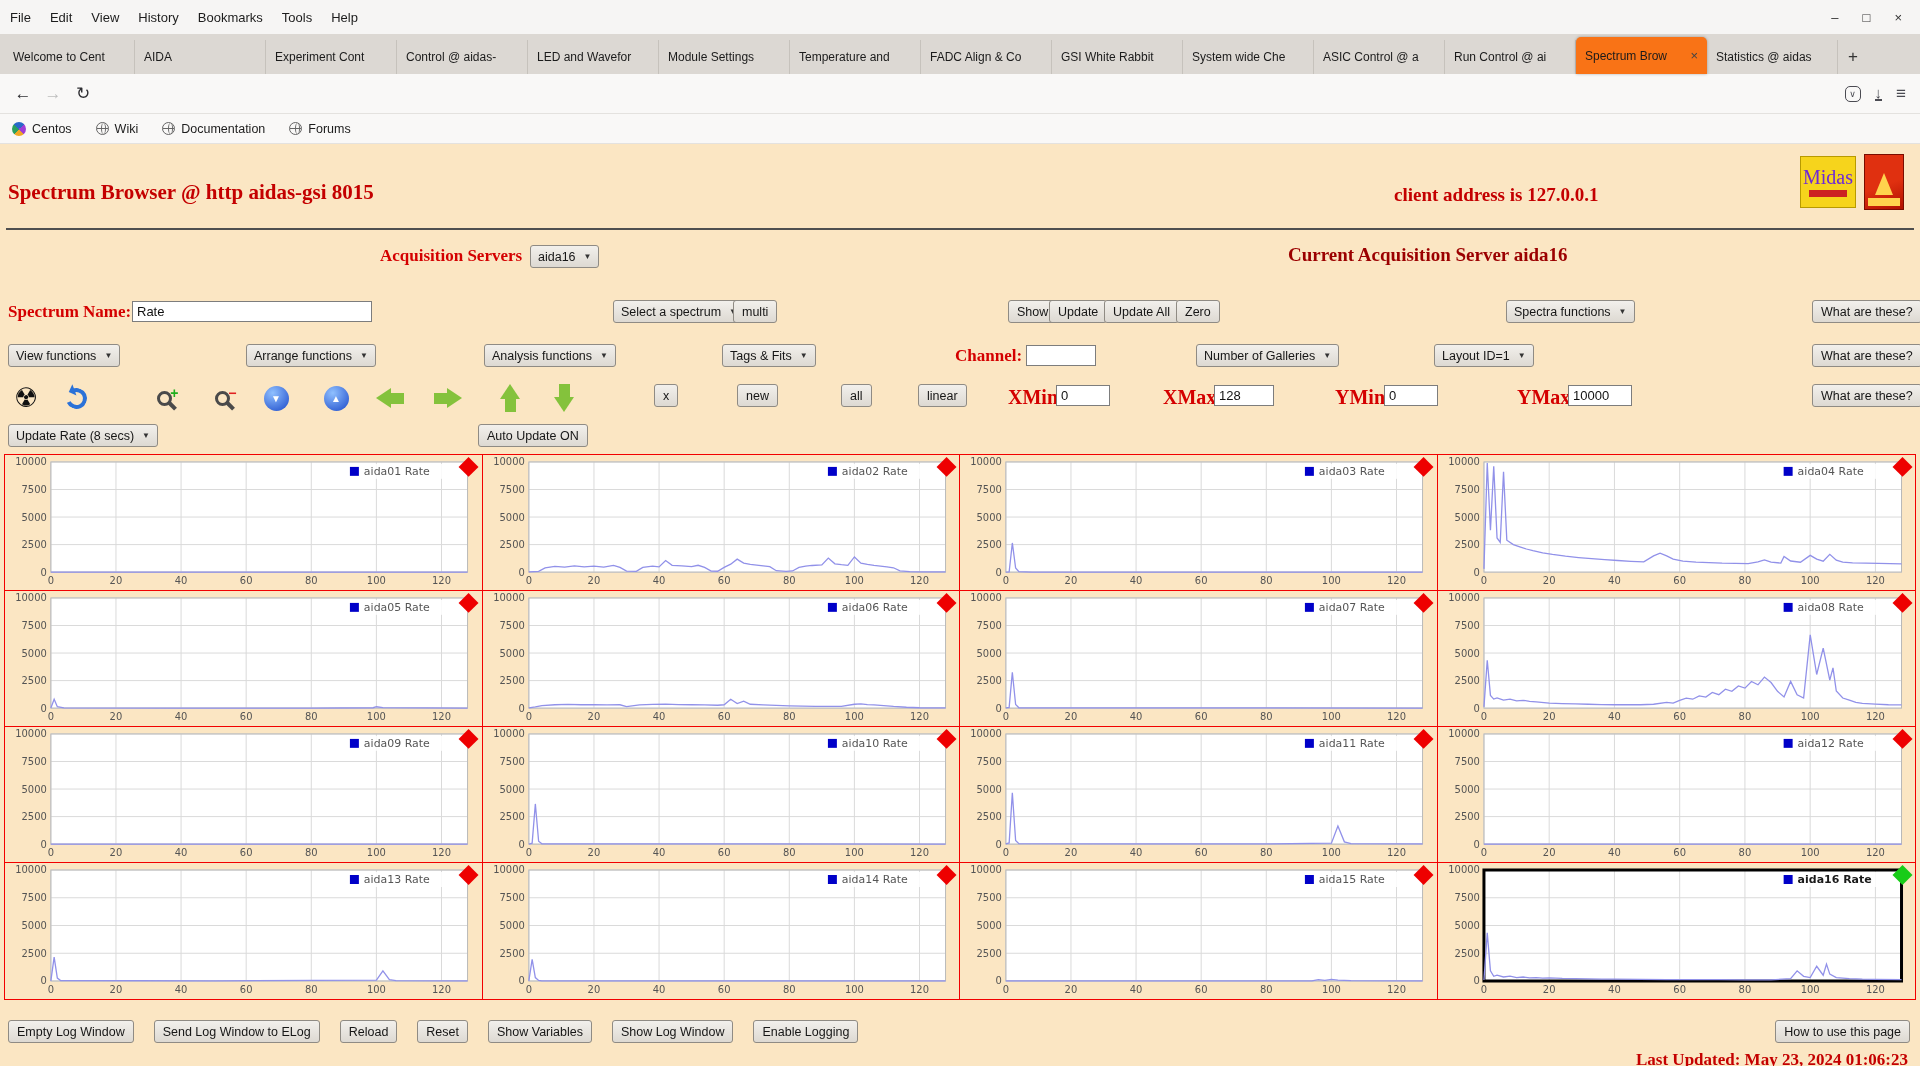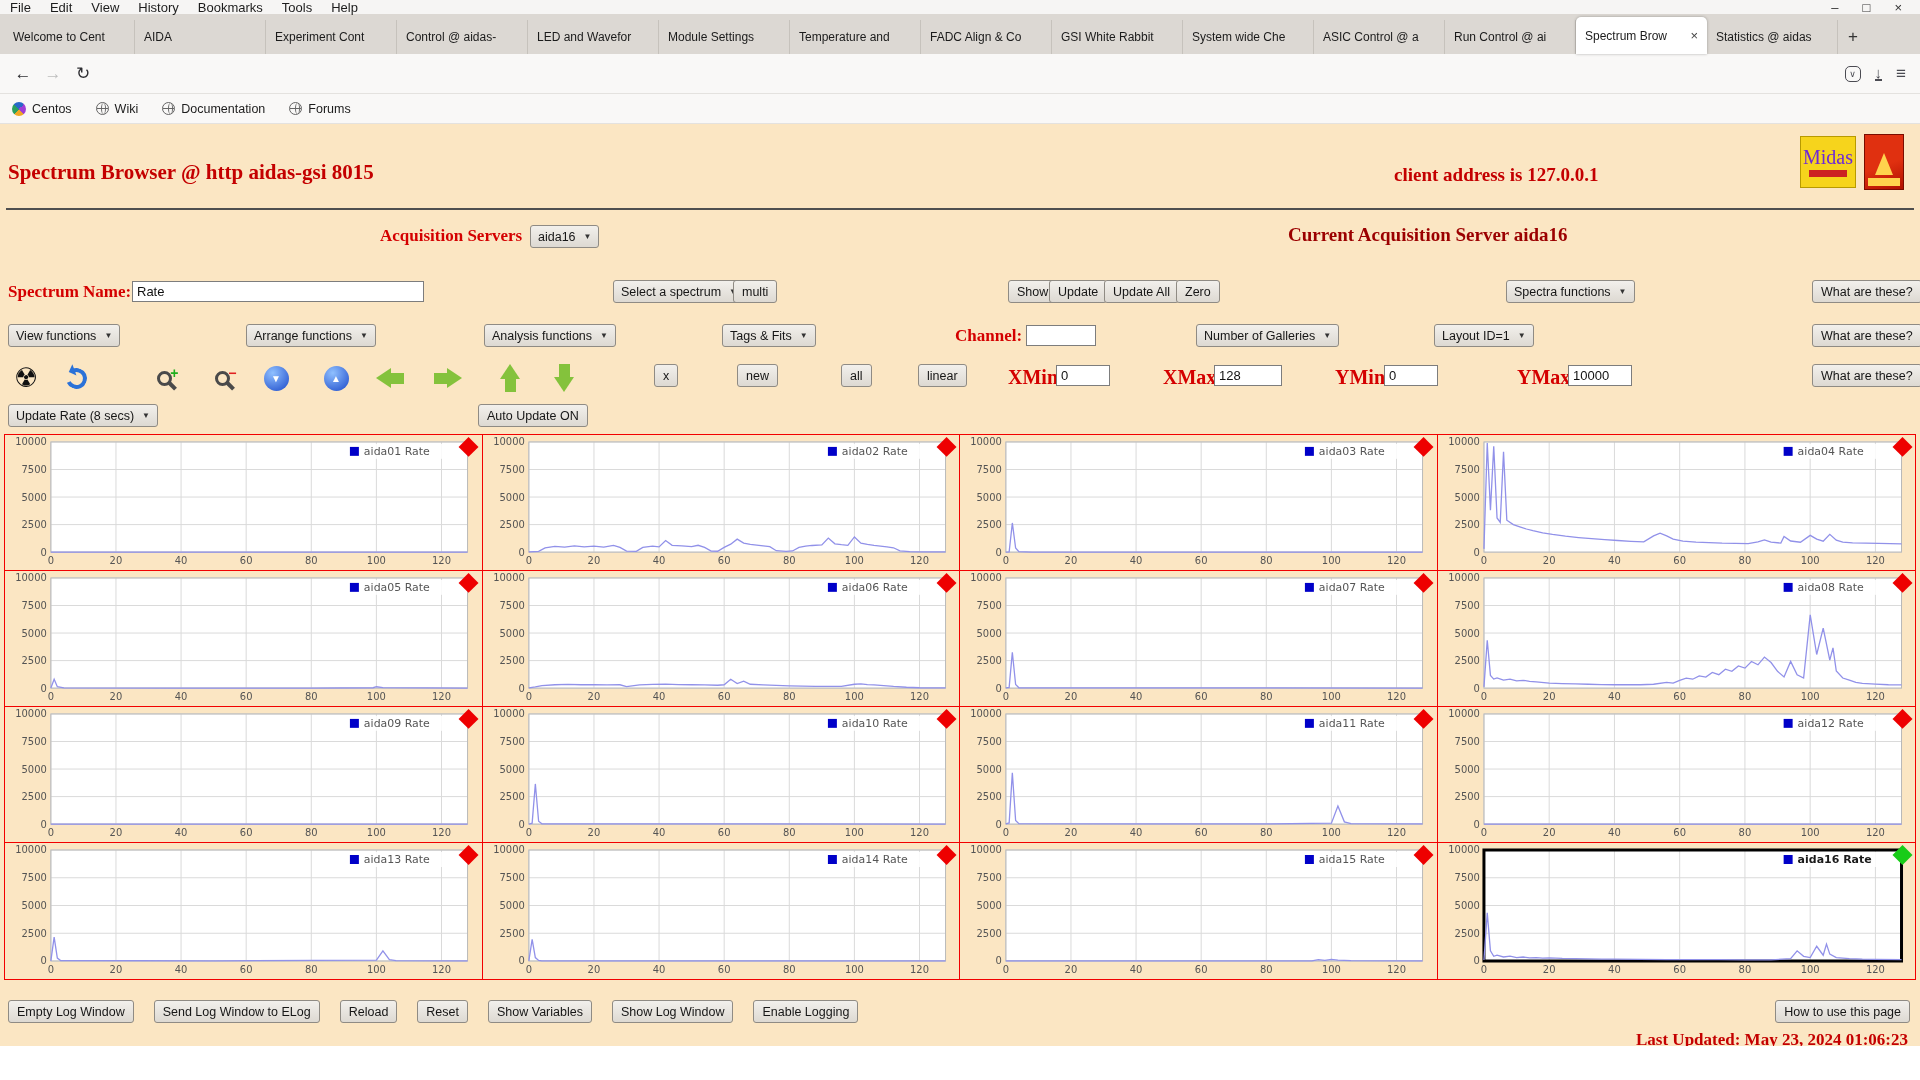--- a/index.html
+++ b/index.html
@@ -1,26 +1,26 @@
 <!DOCTYPE html>
 <html style="--page-bg: #fbe6c3; --title-red: #c40000; --label-red: #d40000; --dark-red: #9b0000; --frame-red: #f20000; --series-blue: #9191e9; --legend-blue: #0000c8; --marker-red: #ee0000; --marker-green: #18cc18; --grid-line: #dadada;"><head>
 <meta charset="utf-8">
 <style>
   *{margin:0;padding:0;box-sizing:border-box}
   html,body{width:1920px;height:1080px;overflow:hidden;font-family:"Liberation Sans",sans-serif;background:#fff}
 
   
-  .menubar{height:14px;background:#f6f5f4;display:flex;align-items:center;padding:0 10px;font-size:13px;color:#1c1c1c}
+  .menubar{height:34px;background:#f6f5f4;display:flex;align-items:center;padding:0 10px;font-size:13px;color:#1c1c1c}
   .menu-item{margin-right:19px;cursor:default}
   .win-controls{margin-left:auto;display:flex;gap:24px;color:#333;font-size:13px;padding-right:8px;align-items:center}
 
   .tabbar{height:40px;background:#dcd8d3;display:flex;align-items:flex-end;padding:0 4px}
   .tab{width:131px;height:34px;display:flex;align-items:center;padding:0 9px;font-size:12px;color:#1b1b1b;border-right:1px solid #c6c2bc}
   .tab-label{white-space:nowrap;overflow:hidden;flex:1}
-  .tab.active{background:#ffffff;height:37px;border-radius:5px 5px 0 0;border-right:none;box-shadow:0 0 3px rgba(0,0,0,.3)}
+  .tab.active{background:#f97316;height:37px;border-radius:5px 5px 0 0;border-right:none;box-shadow:0 0 3px rgba(0,0,0,.3)}
   .tab-close{margin-left:4px;color:#444;font-size:13px}
   .newtab{width:30px;height:34px;display:flex;align-items:center;justify-content:center;font-size:17px;color:#333}
 
   .navbar{height:40px;background:#f9f8f7;display:flex;align-items:center;padding:0 8px;border-bottom:1px solid #e4e2df}
   .nav-btn{width:30px;height:28px;display:flex;align-items:center;justify-content:center;font-size:17px;color:#2e2e32;border-radius:4px}
   .nav-btn.disabled{color:#bdbdbd}
   .urlbar{width:1500px;height:29px;margin-left:136px;background:#fff;border:1px solid #cfccc7;border-radius:4px;display:flex;align-items:center;padding:0 9px;gap:7px}
   .url-text{font-size:13.5px;color:#20201f;flex:1;white-space:nowrap;overflow:hidden}
   .url-path{color:#20201f}
   .zoom-pill{background:#e0dfe4;border-radius:4px;font-size:11px;padding:2px 6px;color:#333}
@@ -213,21 +213,21 @@
   <div class="hrline" style="top:84px"></div>
 
   <span class="rlabel" style="left:380px;top:102px">Acquisition Servers</span>
   <div class="sel" style="left:530px;top:101px">
     <span>aida16</span>
     <span class="arr">▼</span>
   </div>
   <span class="current" style="left:1288px;top:100px">Current Acquisition Server aida16</span>
 
   <span class="rlabel" style="left:8px;top:158px">Spectrum Name:</span>
-  <input class="tin" style="left: 132px; top: 157px; width: 292px;" value="Rate">
+  <input class="tin" style="left: 132px; top: 157px; width: 240px;" value="Rate">
   <div class="sel" style="left:613px;top:156px">
     <span>Select a spectrum</span>
     <span class="arr">▼</span>
   </div>
   <button class="btn" style="left:733px;top:156px">multi</button>
   <button class="btn" style="left:1008px;top:156px">Show</button>
   <button class="btn" style="left:1049px;top:156px">Update</button>
   <button class="btn" style="left:1104px;top:156px">Update All</button>
   <button class="btn" style="left:1176px;top:156px">Zero</button>
   <div class="sel" style="left:1506px;top:156px">
@@ -310,21 +310,21 @@
         <span class="head-down"></span>
       </span>
     </div>
   <button class="btn" style="left:654px;top:240px">x</button>
   <button class="btn" style="left:737px;top:240px">new</button>
   <button class="btn" style="left:841px;top:240px">all</button>
   <button class="btn" style="left:918px;top:240px">linear</button>
   <span class="rlabel sm" style="left:1008px;top:242px">XMin</span>
   <input class="tin" style="left: 1056px; top: 241px; width: 54px;" value="0">
   <span class="rlabel sm" style="left:1163px;top:242px">XMax</span>
-  <input class="tin" style="left: 1214px; top: 241px; width: 68px;" value="128">
+  <input class="tin" style="left: 1214px; top: 241px; width: 60px;" value="128">
   <span class="rlabel sm" style="left:1335px;top:242px">YMin</span>
   <input class="tin" style="left: 1384px; top: 241px; width: 54px;" value="0">
   <span class="rlabel sm" style="left:1517px;top:242px">YMax</span>
   <input class="tin" style="left: 1568px; top: 241px; width: 64px;" value="10000">
   <button class="btn" style="left:1812px;top:240px">What are these?</button>
 
   <div class="sel" style="left:8px;top:280px">
     <span>Update Rate (8 secs)</span>
     <span class="arr">▼</span>
   </div>

